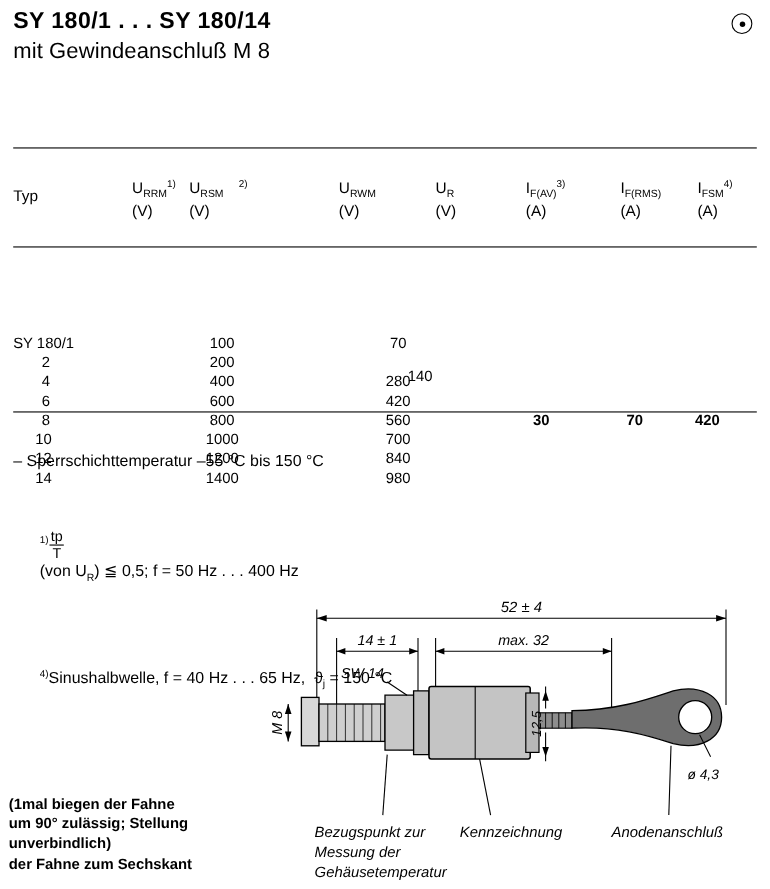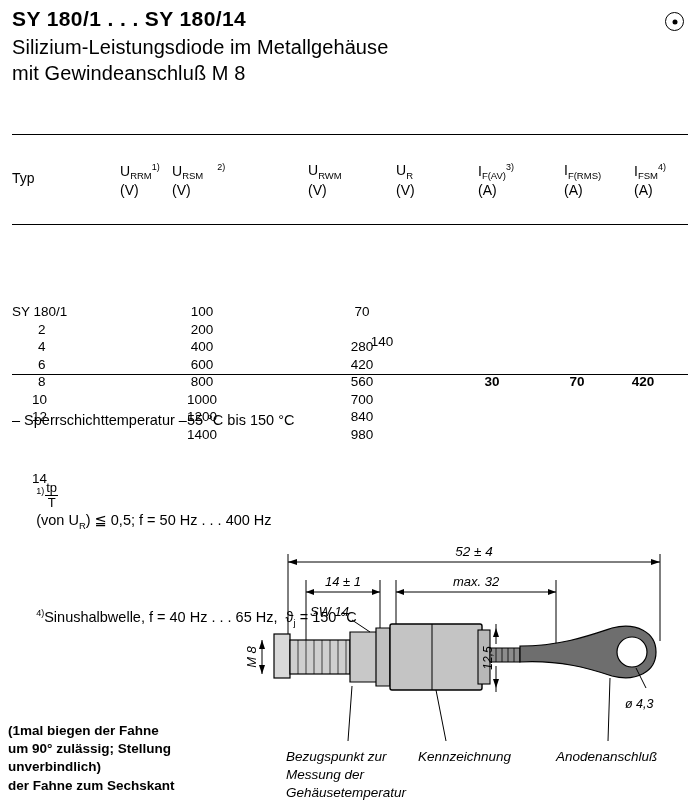--- a/index.html
+++ b/index.html
@@ -179,21 +179,20 @@
 </head>
 <body>
 
 <div class="page">
 
   <div class="corner-mark"></div>
 
   <div class="title-block">
     <div class="title-main">SY 180/1 . . . SY 180/14</div>
     <div class="title-sub">
-      <div>Silizium-Leistungsdiode im Metallgehäuse</div>
       <div>mit Gewindeanschluß M 8</div>
     </div>
   </div>
 
   <div class="rule r1"></div>
   <div class="rule r2"></div>
   <div class="rule r3"></div>
 
   <div class="table-wrap">
     <div class="thead">
@@ -269,21 +268,21 @@
         <div class="cell" style="left:20px;">10</div>
         <div class="cell num" style="left:160px;width:60px;">1000</div>
         <div class="cell num" style="left:320px;width:60px;">700</div>
       </div>
       <div class="trow">
         <div class="cell" style="left:20px;">12</div>
         <div class="cell num" style="left:160px;width:60px;">1200</div>
         <div class="cell num" style="left:320px;width:60px;">840</div>
       </div>
       <div class="trow">
-        <div class="cell" style="left:20px;margin-top:44px;">14</div>
+        <div class="cell" style="left:20px;">14</div>
         <div class="cell num" style="left:160px;width:60px;">1400</div>
         <div class="cell num" style="left:320px;width:60px;">980</div>
       </div>
 
       <div class="span-cell" style="left:452px; top:70px; width:56px;">30</div>
       <div class="span-cell" style="left:540px; top:70px; width:50px;">70</div>
       <div class="span-cell" style="left:606px; top:70px; width:50px;">420</div>
     </div>
   </div>
 

